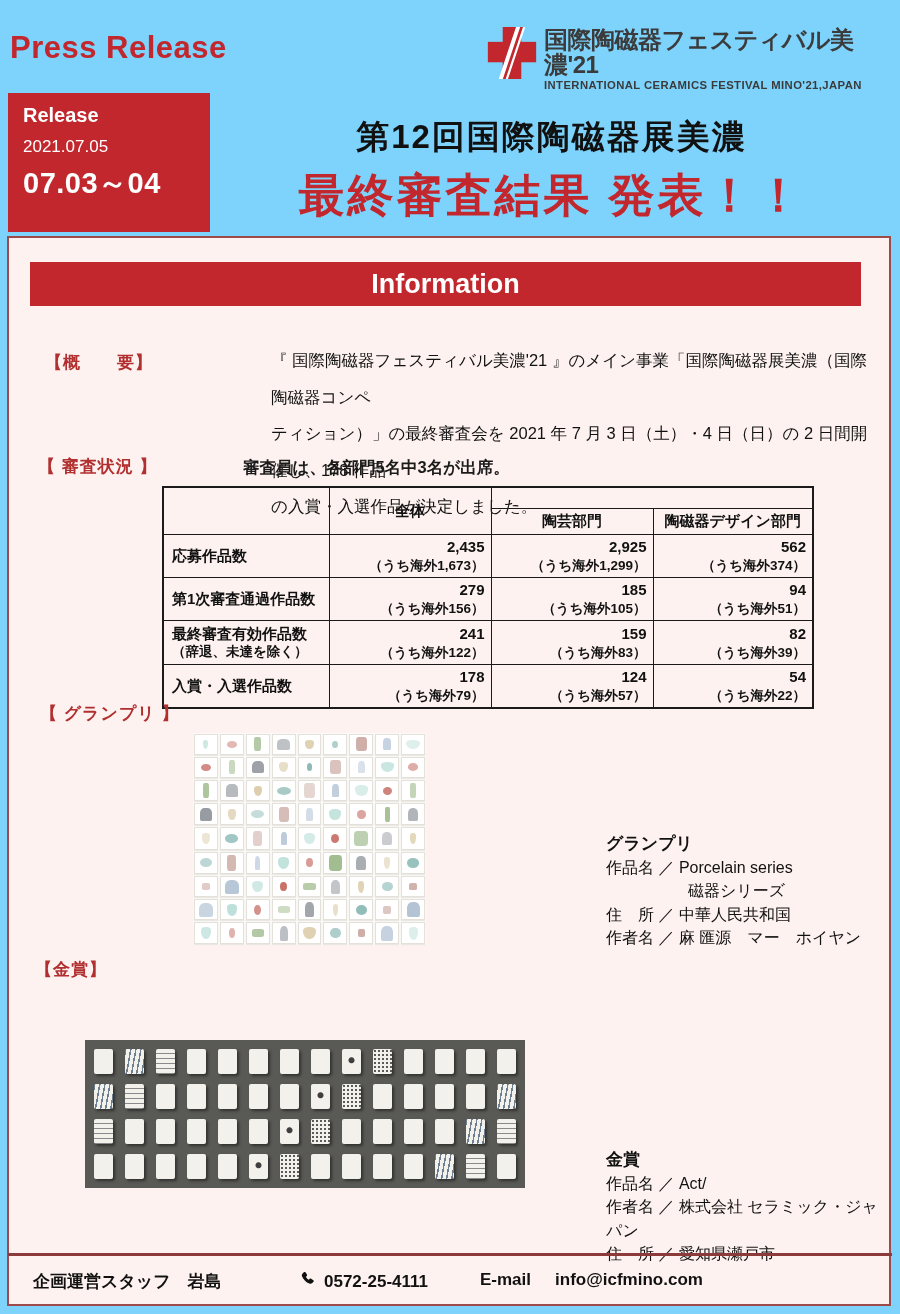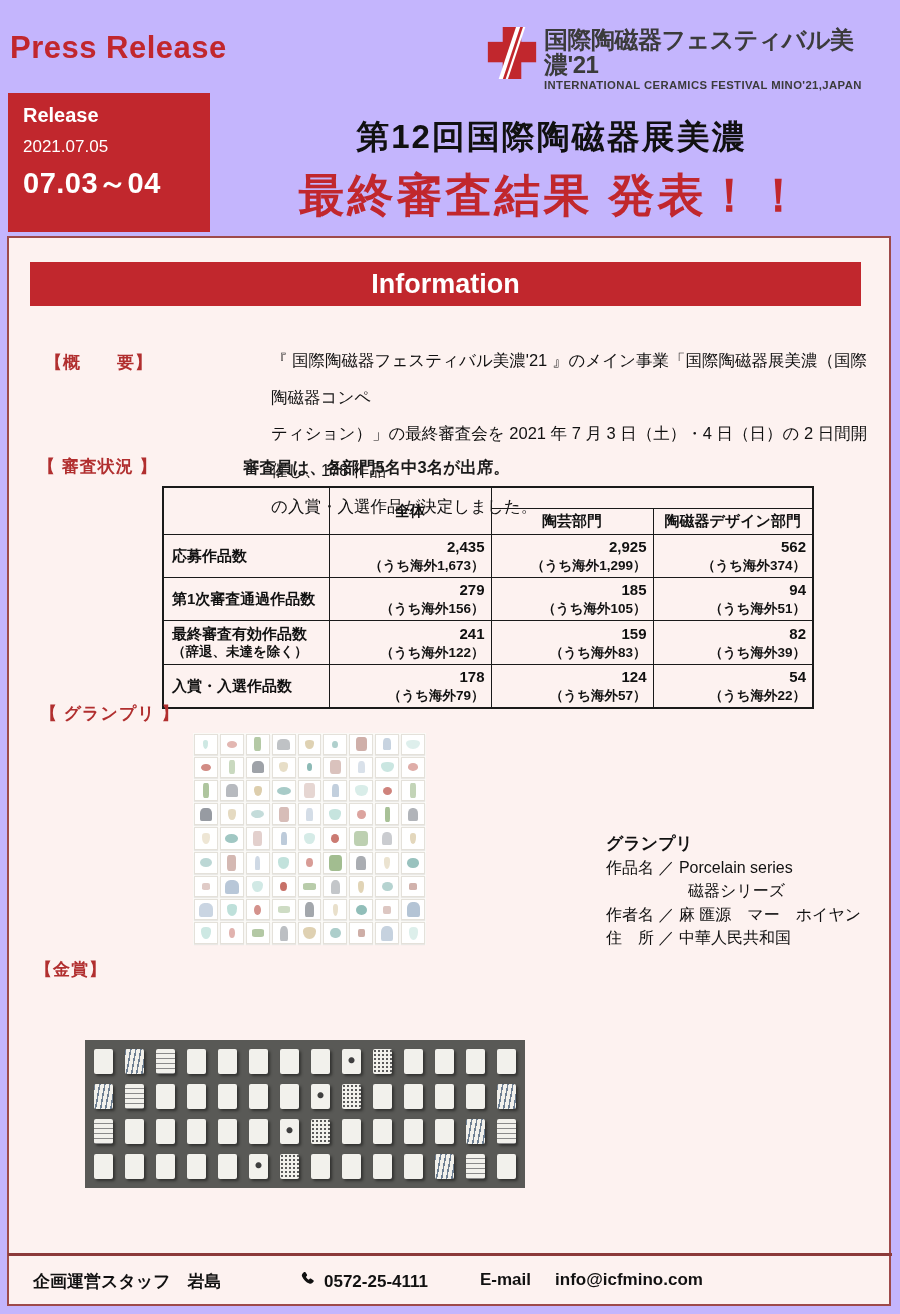--- a/index.html
+++ b/index.html
@@ -1,16 +1,16 @@
 <!DOCTYPE html>
 <html style="--accent: #c1272d; --frame: #9e4a4a; --bg: #fdf2f0; --label: #b12f2f; --line: #8c3a3a; --panel: #595956;"><head>
 <meta charset="utf-8">
 <style>
   html,body{margin:0;padding:0;background:#fff;}
-  .page{position:relative;width:900px;height:1314px;background:#c4b5fd;overflow:hidden;
+  .page{position:relative;width:900px;height:1314px;background:#7dd3fc;overflow:hidden;
         font-family:"Liberation Sans",sans-serif;color:#1a1a1a;}
   .abs{position:absolute;}
 
   
   .press{left:10px;top:30px;font-size:31px;font-weight:800;color:var(--accent);letter-spacing:.5px;}
   .logo{left:487px;top:27px;display:flex;align-items:flex-start;gap:7px;}
   .logo-txt{display:flex;flex-direction:column;line-height:1.05;}
   .logo-jp{font-size:24px;font-weight:700;color:#3b3b3b;letter-spacing:-.5px;}
   .logo-en{font-size:11.3px;font-weight:600;color:#3b3b3b;letter-spacing:.4px;margin-top:3px;}
 
@@ -443,22 +443,22 @@
         <div style="width: 12.4221px; height: 14.968px; background: rgb(174, 191, 210); opacity: 0.71; border-radius: 40% 40% 15% 15%;"></div>
       </div>
       <div class="gp-tile">
         <div style="width: 8.98441px; height: 12.7619px; background: rgb(185, 222, 215); opacity: 0.49; border-radius: 45% 45% 50% 50% / 30% 30% 60% 60%;"></div>
       </div>
     </div>
   <div class="abs details" style="left:606px;top:832px;width:280px;">
     <div class="award">グランプリ</div>
     <div>作品名 ／ Porcelain series</div>
     <div class="indent">磁器シリーズ</div>
+    <div>住　所 ／ 中華人民共和国</div>
     <div>作者名 ／ 麻 匯源　マー　ホイヤン</div>
-    <div>住　所 ／ 中華人民共和国</div>
   </div>
 
   <div class="abs seclabel" style="left:35px;top:958px;">【金賞】</div>
   <div class="abs au-grid" style="grid-template-columns: repeat(14, 1fr);">
       <div class="au-tile"></div>
       <div class="au-tile" style="background-image: repeating-linear-gradient(100deg, rgb(110, 127, 146) 0px, rgb(110, 127, 146) 1.5px, transparent 1.5px, transparent 5px);"></div>
       <div class="au-tile" style="background-image: repeating-linear-gradient(0deg, rgb(138, 138, 138) 0px, rgb(138, 138, 138) 1px, transparent 1px, transparent 5px);"></div>
       <div class="au-tile"></div>
       <div class="au-tile"></div>
       <div class="au-tile"></div>
@@ -506,20 +506,26 @@
       <div class="au-tile" style="background-image: radial-gradient(circle at 50% 45%, rgb(63, 63, 63) 2.5px, transparent 3.5px);"></div>
       <div class="au-tile" style="background-image: radial-gradient(rgb(90, 90, 90) 0.8px, transparent 1px); background-size: 4px 4px;"></div>
       <div class="au-tile"></div>
       <div class="au-tile"></div>
       <div class="au-tile"></div>
       <div class="au-tile"></div>
       <div class="au-tile" style="background-image: repeating-linear-gradient(100deg, rgb(110, 127, 146) 0px, rgb(110, 127, 146) 1.5px, transparent 1.5px, transparent 5px);"></div>
       <div class="au-tile" style="background-image: repeating-linear-gradient(0deg, rgb(138, 138, 138) 0px, rgb(138, 138, 138) 1px, transparent 1px, transparent 5px);"></div>
       <div class="au-tile"></div>
     </div>
+  <div class="abs details" style="left:606px;top:1148px;width:280px;">
+    <div class="award">金賞</div>
+    <div>作品名 ／ Act/</div>
+    <div>作者名 ／ 株式会社 セラミック・ジャパン</div>
+    <div>住　所 ／ 愛知県瀬戸市</div>
+  </div>
 
   <div class="abs footline"></div>
   <div class="abs foot" style="left:33px;">企画運営スタッフ　岩島</div>
   <div class="abs foot phone-wrap" style="left:299px;">
     <span>
       <svg width="18" height="18" viewBox="0 0 24 24">
           <path d="M6.4 2.9c.6-.6 1.7-.5 2.2.2l2 2.9c.4.6.3 1.4-.2 1.9L9.2 9.1c.8 1.8 2.1 3.1 3.9 3.9l1.2-1.2c.5-.5 1.3-.6 1.9-.2l2.9 2c.7.5.8 1.6.2 2.2l-1.6 1.6c-1 1-2.6 1.4-4 .7C9.5 16.2 6 12.7 4.1 8.5c-.6-1.4-.3-3 .7-4z" fill="#111"></path>
         </svg>
     </span>
     <span>0572-25-4111</span>

